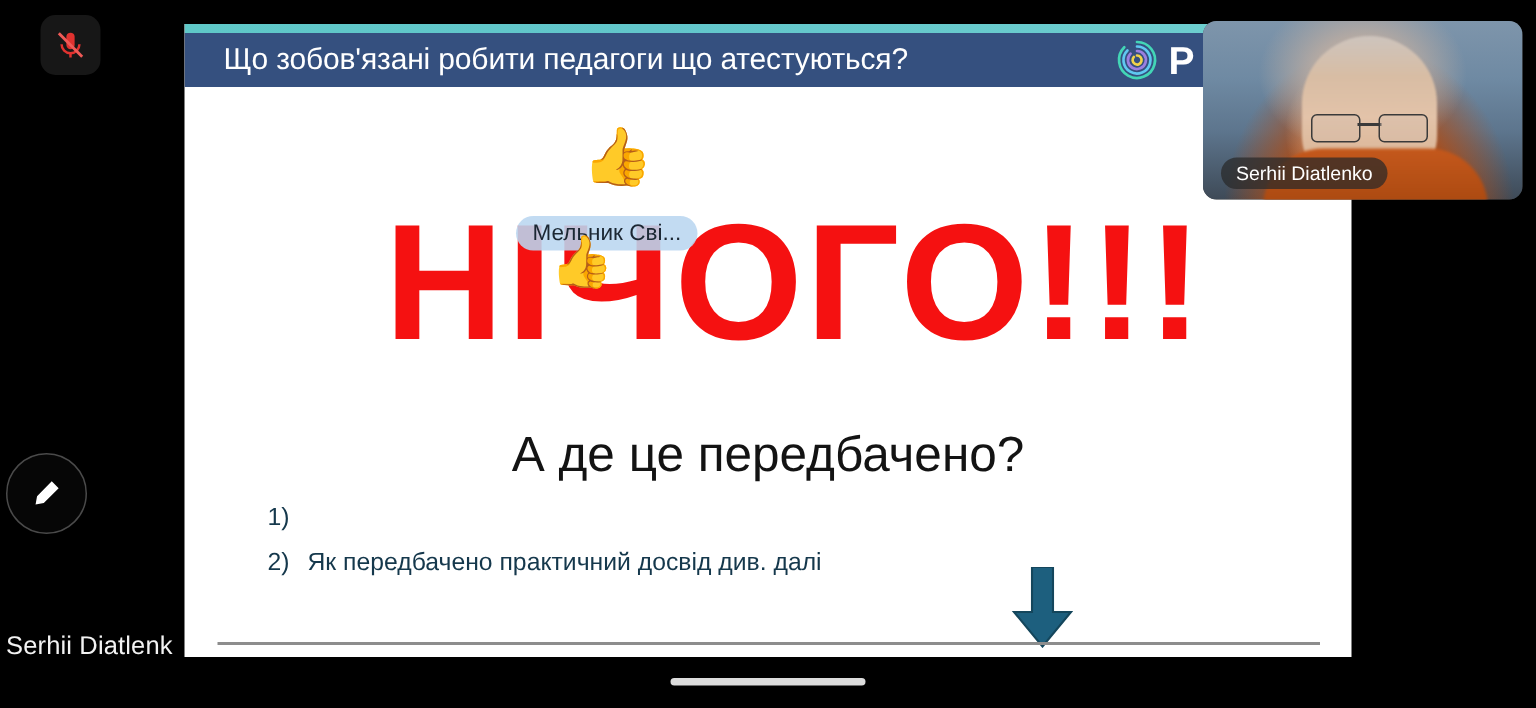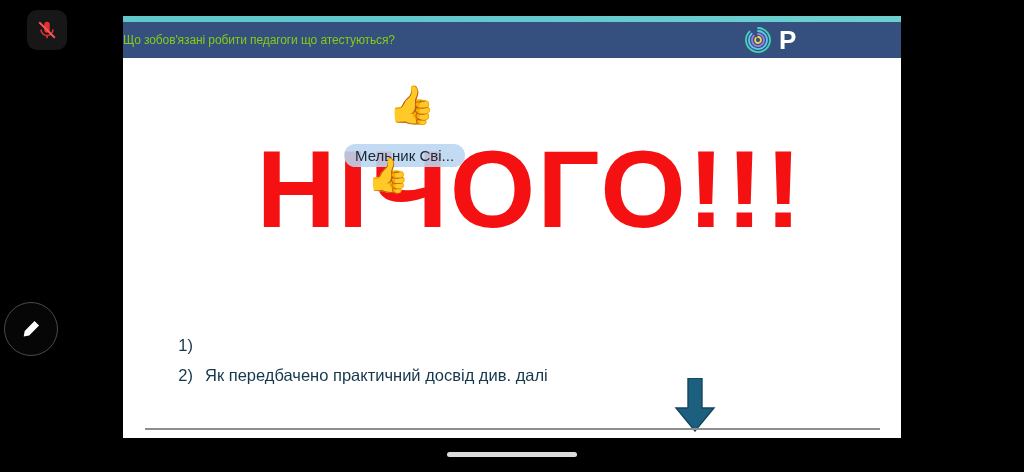--- a/index.html
+++ b/index.html
@@ -87,22 +87,23 @@
     position: absolute;
     left: 0;
     top: 6px;
     width: 778px;
     height: 36px;
     background: #35507f;
     display: flex;
     align-items: center;
   }
   .slide-title {
-    color: #84cc16;
-    font-size: 12px;
+    color: #ffffff;
+    font-size: 20px;
+    margin-left: 26px;
     white-space: nowrap;
     letter-spacing: -.1px;
   }
   .brand-logo {
     position: absolute;
     left: 620px;
     top: 6px;
     display: flex;
     align-items: center;
     height: 36px;
@@ -293,20 +294,21 @@
       <path d="M3.5 3.5 L20.5 20.5" stroke="#f05a57" stroke-width="2.1"></path>
     </svg>
   </div>
 
   <div class="annotate-btn">
     <svg width="24" height="24" viewBox="0 0 24 24" aria-hidden="true">
       <path d="M15.5 3.9l4.6 4.6-9.9 9.9-5.5 1 1-5.5 9.8-10z" fill="#ffffff"></path>
     </svg>
   </div>
 
+  <div class="self-name">Serhii Diatlenk</div>
 
   <div class="home-indicator"></div>
 
   <div class="slide">
     <div class="slide-topstrip"></div>
 
     <div class="slide-titlebar">
       <div class="slide-title">Що зобов'язані робити педагоги що атестуються?</div>
     </div>
 
@@ -317,20 +319,21 @@
           <path d="M20 8a12 12 0 1 1-8.5 3.5" stroke="#5fc8f0"></path>
           <path d="M20 12a8 8 0 1 1-5.7 2.3" stroke="#9b7fe0"></path>
           <path d="M20 16a4 4 0 1 1-2.8 1.2" stroke="#f0d24a"></path>
         </g>
       </svg>
       <span class="brand-letter">P</span>
     </div>
 
     <div class="headline">НІЧОГО!!!</div>
 
+    <div class="subhead">А де це передбачено?</div>
 
     <div class="bullets">
       <div class="bullet-row">
         <span class="bullet-num">1)</span>
       </div>
       <div class="bullet-row">
         <span class="bullet-num">2)</span>
         <span class="bullet-text">Як передбачено практичний досвід див. далі</span>
       </div>
     </div>
@@ -346,14 +349,26 @@
     <div class="footer-logos">
       
       
     </div>
   </div>
 
   <div class="reaction" id="reaction-top">👍</div>
   <div class="name-pill" id="pill-melnyk">Мельник Сві...</div>
   <div class="reaction" id="reaction-mid">👍</div>
 
+  <div class="pip">
+    <div class="pip-photo">
+      <div class="pip-head"></div>
+      <div class="pip-glasses">
+        <span class="lens l"></span>
+        <span class="bridge"></span>
+        <span class="lens r"></span>
+      </div>
+      <div class="pip-shoulders"></div>
+    </div>
+    <div class="pip-name">Serhii Diatlenko</div>
+  </div>
 
 </div>
 
 </body></html>

